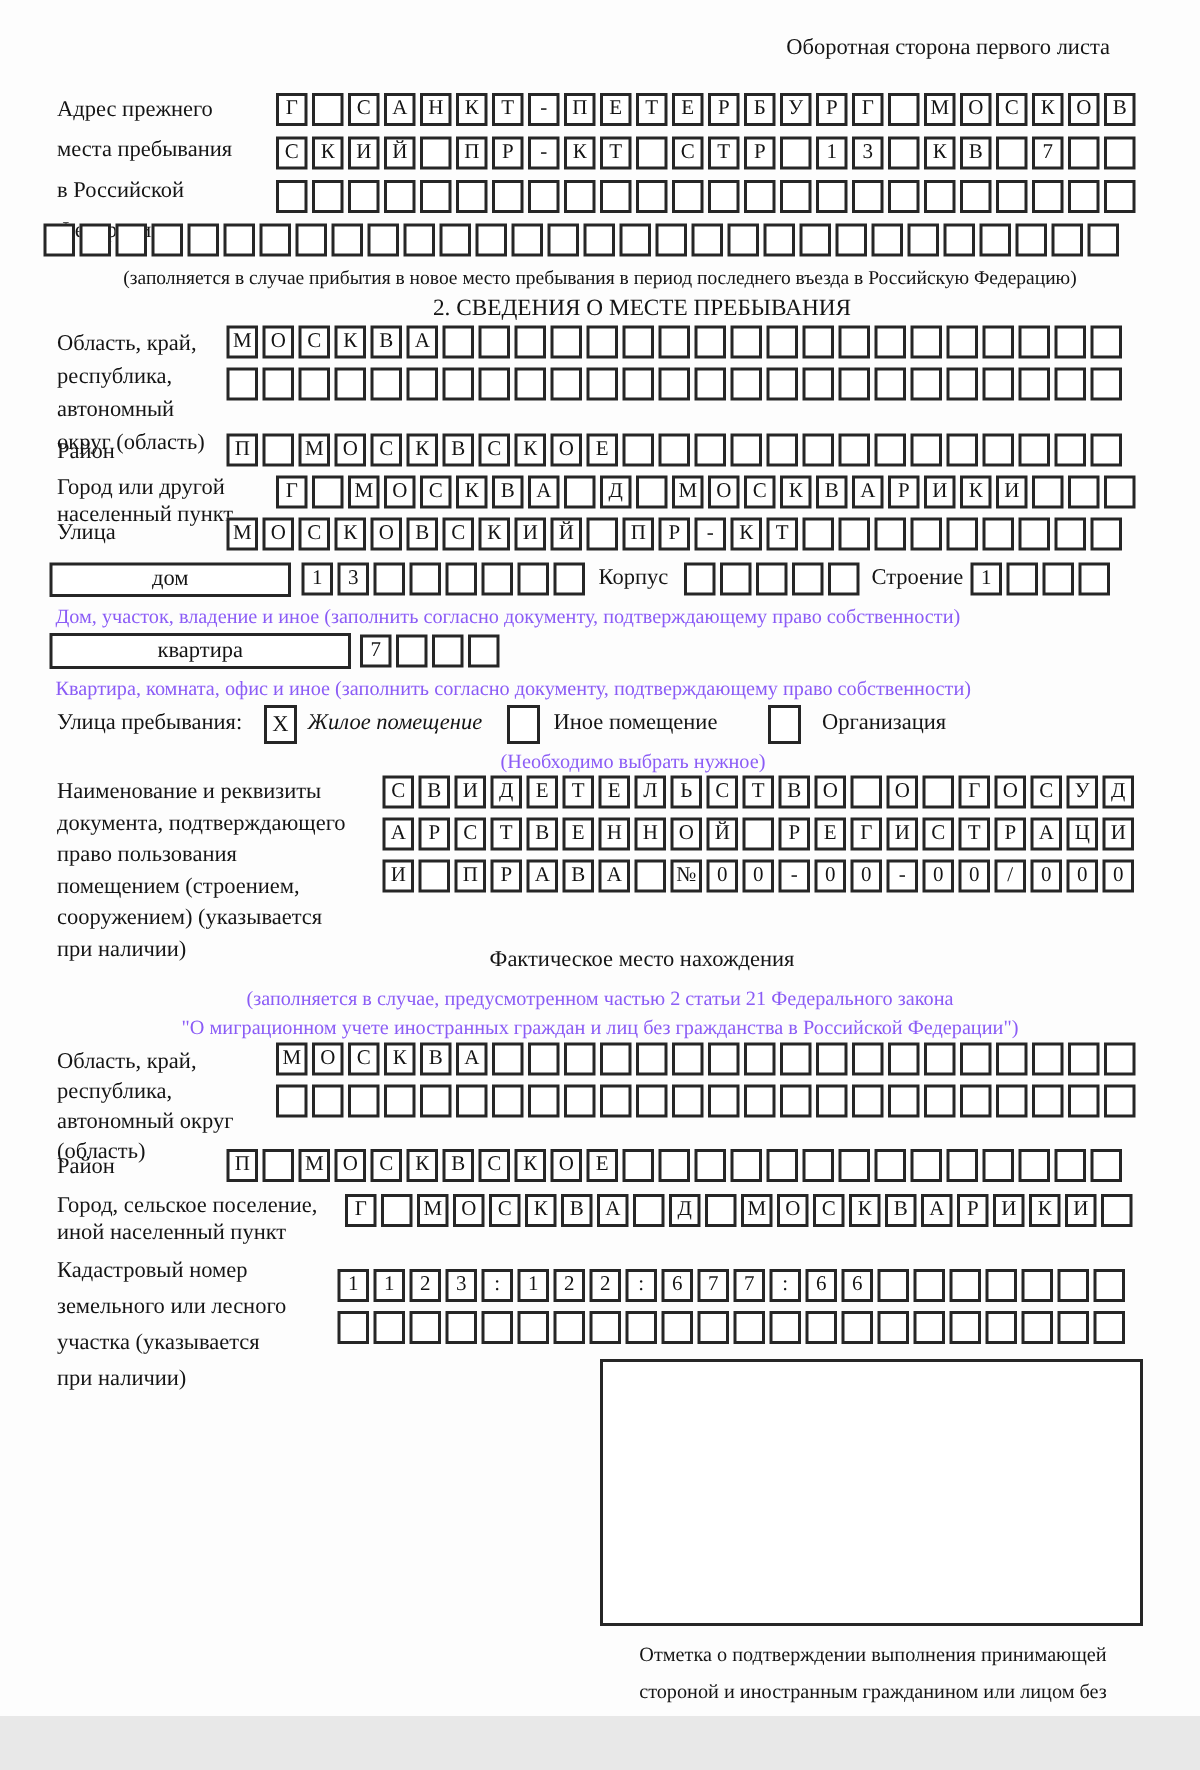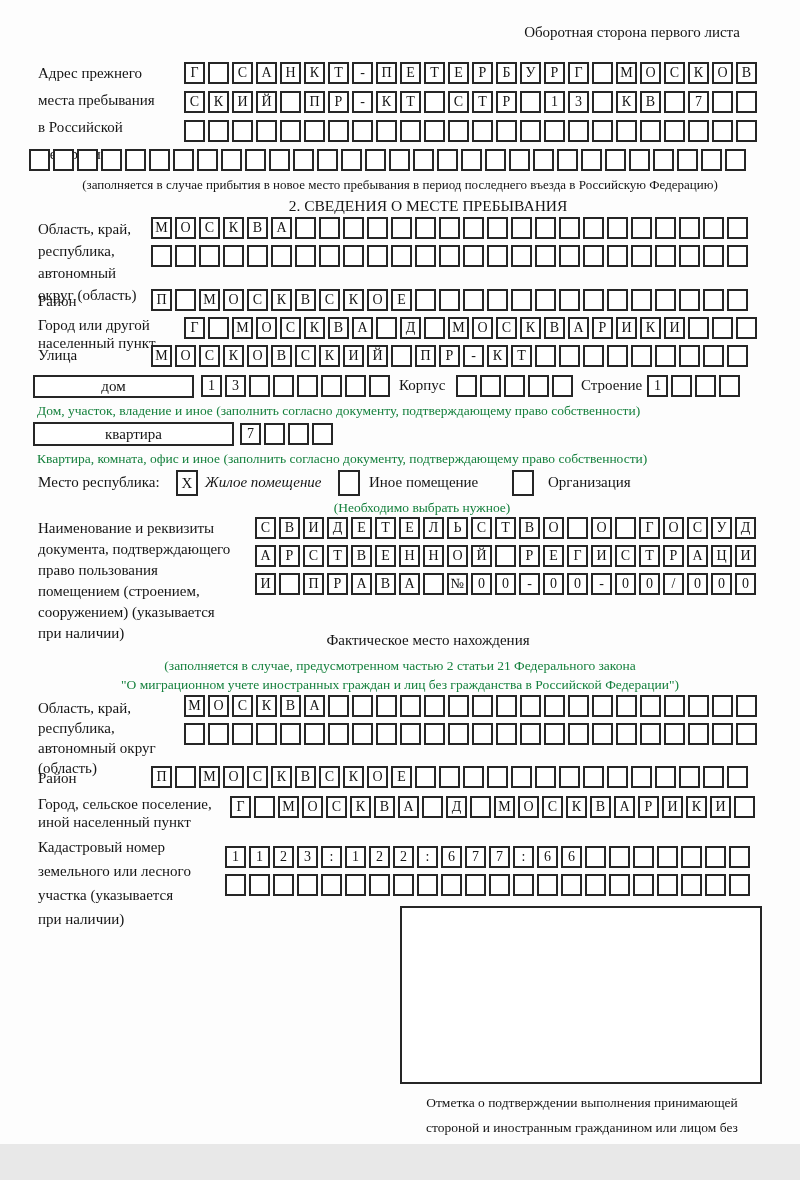--- a/index.html
+++ b/index.html
@@ -17,21 +17,21 @@
   .lh18{line-height:18px;}
   .cellrow{position:absolute;display:flex;gap:3px;}
   .cell{box-sizing:border-box;width:21px;height:22px;border:2px solid #262626;background:#fff;
         display:flex;align-items:center;justify-content:center;
         font-size:14px;line-height:18px;flex:0 0 auto;}
   .labelbox{position:absolute;box-sizing:border-box;border:2px solid #262626;background:#fff;
         display:flex;align-items:center;justify-content:center;font-size:15px;}
   .checkbox{position:absolute;box-sizing:border-box;width:22px;height:26px;border:2px solid #262626;
         background:#fff;display:flex;align-items:center;justify-content:center;font-size:15px;}
   .caption{position:absolute;font-size:13px;color:#141414;}
-  .caption-md{position:absolute;font-size:13.5px;color:#15803d;}
+  .caption-md{position:absolute;font-size:13.5px;color:#8b5cf6;}
   .center{left:0;width:800px;text-align:center;}
   .title{position:absolute;font-weight:normal;font-size:15.5px;padding-left:28px;}
   .stampbox{position:absolute;box-sizing:border-box;border:2px solid #262626;background:#fff;}
   .stampcap{position:absolute;font-size:13.5px;line-height:25px;text-align:center;white-space:pre-line;}
 </style>
 </head>
 <body>
 
 <div class="page">
 
@@ -331,21 +331,21 @@
 
   <div class="labelbox" style="left:33px;top:422px;width:201px;height:24px;">квартира</div>
   <div class="cellrow" style="left:240px;top:423px;">
       <span class="cell">7</span>
       <span class="cell"></span>
       <span class="cell"></span>
       <span class="cell"></span>
     </div>
   <div class="caption-md" style="left:37px;top:451px;text-align:right;">Квартира, комната, офис и иное (заполнить согласно документу, подтверждающему право собственности)</div>
 
-  <div class="lbl" style="left:38px;top:474px;">Место республика:</div>
+  <div class="lbl" style="left:38px;top:474px;">Улица пребывания:</div>
   <div class="checkbox" style="left:176px;top:470px;">X</div>
   <div class="lbl" style="left:205px;top:474px;font-style:italic;">Жилое помещение</div>
   <div class="checkbox" style="left:338px;top:470px;"></div>
   <div class="lbl" style="left:369px;top:474px;">Иное помещение</div>
   <div class="checkbox" style="left:512px;top:470px;"></div>
   <div class="lbl" style="left:548px;top:474px;">Организация</div>
   <div class="caption-md" style="left:122px;top:500px;width:600px;text-align:center;">(Необходимо выбрать нужное)</div>
 
   <div class="lbl lh21" style="left:38px;top:518px;">Наименование и реквизиты
 документа, подтверждающего

